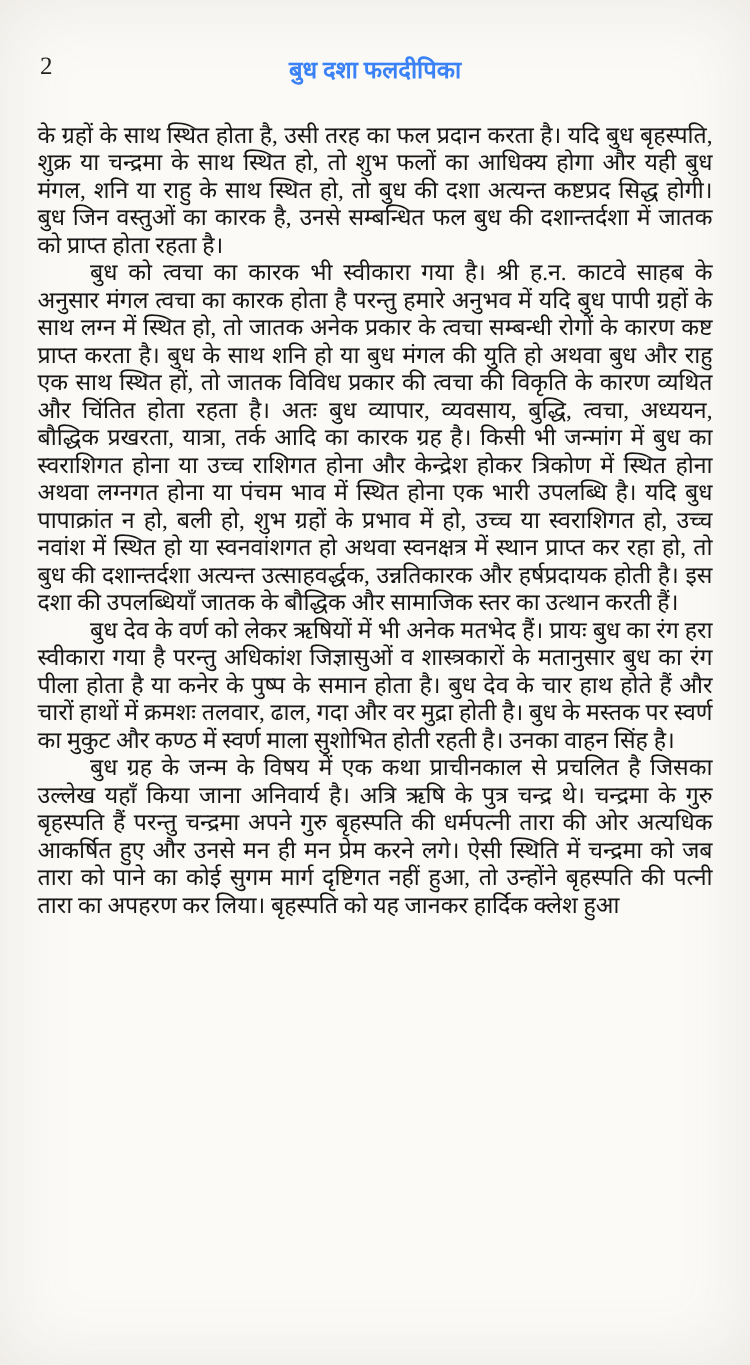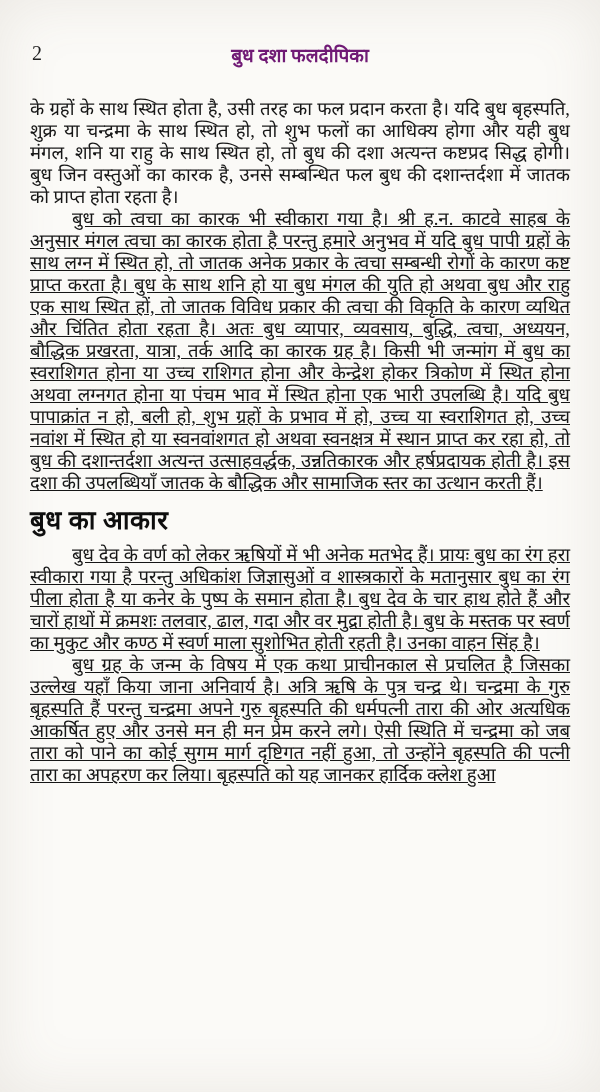--- a/index.html
+++ b/index.html
@@ -33,34 +33,33 @@
     color: #222;
   }
   .running-title {
     position: absolute;
     left: 0;
     right: 0;
     top: 0;
     text-align: center;
     font-size: 19px;
     font-weight: 600;
-    color: #701a75;
+    color: #3b82f6;
   }
   .body-text {
     font-size: 18.5px;
     line-height: 22px;
     text-align: justify;
     color: #161616;
   }
   .para {
     margin: 0;
   }
   .para.indent {
     text-indent: 42px;
-    text-decoration: underline;
   }
   .section-heading {
     font-size: 26px;
     font-weight: 700;
     color: #0e0e0e;
     margin: 16px 0 12px 0;
     letter-spacing: 0.5px;
     text-align: left;
   }
 </style>
@@ -73,21 +72,20 @@
     <span class="page-number">2</span>
     <span class="running-title">बुध दशा फलदीपिका</span>
   </div>
 
   <div class="body-text">
 
     <p class="para">के ग्रहों के साथ स्थित होता है, उसी तरह का फल प्रदान करता है। यदि बुध बृहस्पति, शुक्र या चन्द्रमा के साथ स्थित हो, तो शुभ फलों का आधिक्य होगा और यही बुध मंगल, शनि या राहु के साथ स्थित हो, तो बुध की दशा अत्यन्त कष्टप्रद सिद्ध होगी। बुध जिन वस्तुओं का कारक है, उनसे सम्बन्धित फल बुध की दशान्तर्दशा में जातक को प्राप्त होता रहता है।</p>
 
     <p class="para indent">बुध को त्वचा का कारक भी स्वीकारा गया है। श्री ह.न. काटवे साहब के अनुसार मंगल त्वचा का कारक होता है परन्तु हमारे अनुभव में यदि बुध पापी ग्रहों के साथ लग्न में स्थित हो, तो जातक अनेक प्रकार के त्वचा सम्बन्धी रोगों के कारण कष्ट प्राप्त करता है। बुध के साथ शनि हो या बुध मंगल की युति हो अथवा बुध और राहु एक साथ स्थित हों, तो जातक विविध प्रकार की त्वचा की विकृति के कारण व्यथित और चिंतित होता रहता है। अतः बुध व्यापार, व्यवसाय, बुद्धि, त्वचा, अध्ययन, बौद्धिक प्रखरता, यात्रा, तर्क आदि का कारक ग्रह है। किसी भी जन्मांग में बुध का स्वराशिगत होना या उच्च राशिगत होना और केन्द्रेश होकर त्रिकोण में स्थित होना अथवा लग्नगत होना या पंचम भाव में स्थित होना एक भारी उपलब्धि है। यदि बुध पापाक्रांत न हो, बली हो, शुभ ग्रहों के प्रभाव में हो, उच्च या स्वराशिगत हो, उच्च नवांश में स्थित हो या स्वनवांशगत हो अथवा स्वनक्षत्र में स्थान प्राप्त कर रहा हो, तो बुध की दशान्तर्दशा अत्यन्त उत्साहवर्द्धक, उन्नतिकारक और हर्षप्रदायक होती है। इस दशा की उपलब्धियाँ जातक के बौद्धिक और सामाजिक स्तर का उत्थान करती हैं।</p>
 
-    <h2 class="section-heading">बुध का आकार</h2>
 
     <p class="para indent">बुध देव के वर्ण को लेकर ऋषियों में भी अनेक मतभेद हैं। प्रायः बुध का रंग हरा स्वीकारा गया है परन्तु अधिकांश जिज्ञासुओं व शास्त्रकारों के मतानुसार बुध का रंग पीला होता है या कनेर के पुष्प के समान होता है। बुध देव के चार हाथ होते हैं और चारों हाथों में क्रमशः तलवार, ढाल, गदा और वर मुद्रा होती है। बुध के मस्तक पर स्वर्ण का मुकुट और कण्ठ में स्वर्ण माला सुशोभित होती रहती है। उनका वाहन सिंह है।</p>
 
     <p class="para indent">बुध ग्रह के जन्म के विषय में एक कथा प्राचीनकाल से प्रचलित है जिसका उल्लेख यहाँ किया जाना अनिवार्य है। अत्रि ऋषि के पुत्र चन्द्र थे। चन्द्रमा के गुरु बृहस्पति हैं परन्तु चन्द्रमा अपने गुरु बृहस्पति की धर्मपत्नी तारा की ओर अत्यधिक आकर्षित हुए और उनसे मन ही मन प्रेम करने लगे। ऐसी स्थिति में चन्द्रमा को जब तारा को पाने का कोई सुगम मार्ग दृष्टिगत नहीं हुआ, तो उन्होंने बृहस्पति की पत्नी तारा का अपहरण कर लिया। बृहस्पति को यह जानकर हार्दिक क्लेश हुआ</p>
 
   </div>
 
 </div>
 
 </body></html>

